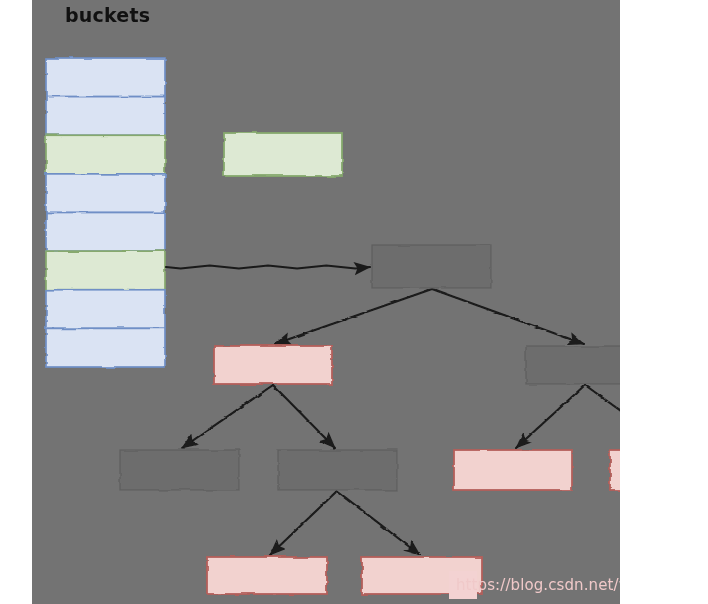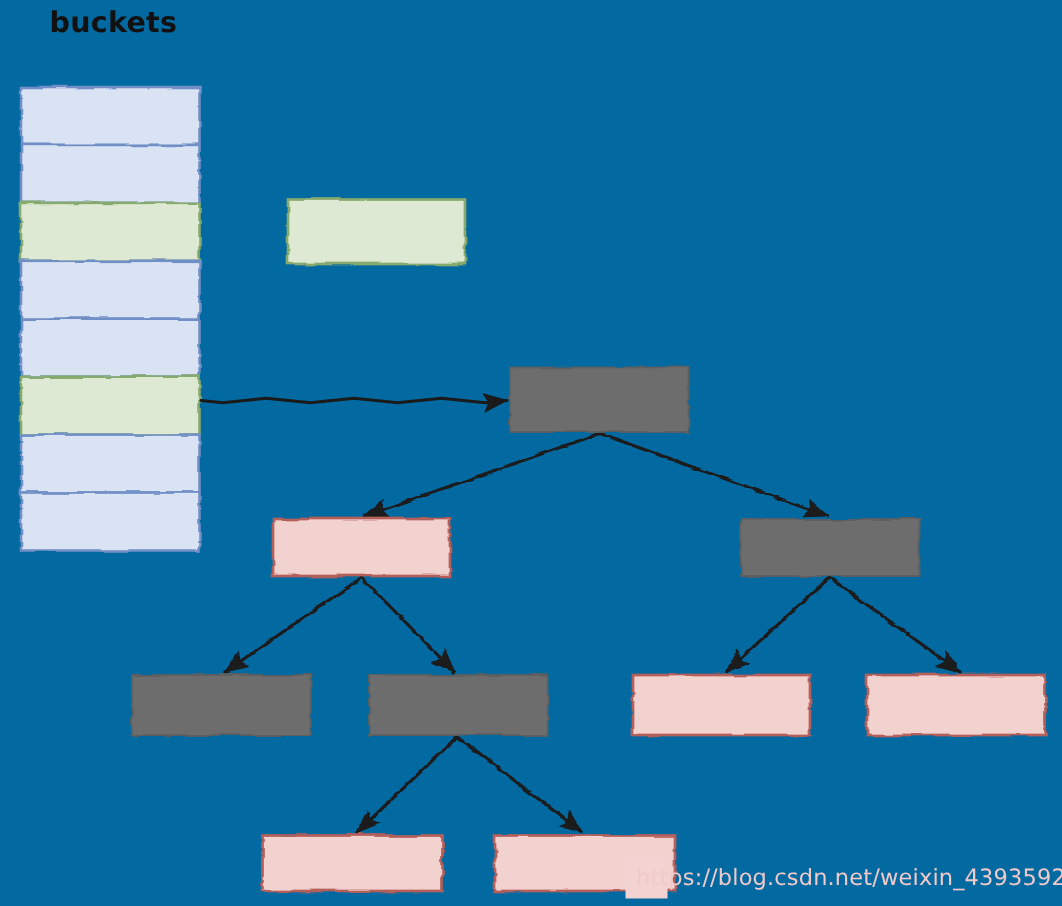--- a/index.html
+++ b/index.html
@@ -6,24 +6,25 @@
   html, body {
     margin: 0;
     padding: 0;
     background: #ffffff;
   }
   body {
     font-family: "DejaVu Sans", sans-serif;
   }
   #canvas {
     position: relative;
-    width: 708px;
+    width: 588px;
     height: 604px;
-    background: #0369a1;
+    background: #737373;
     overflow: hidden;
+    margin-left: 32px;
   }
   #title {
     position: absolute;
     left: 33px;
     top: 4px;
     font-family: "DejaVu Sans", sans-serif;
     font-weight: bold;
     font-size: 19px;
     letter-spacing: 0.2px;
     color: #111111;

